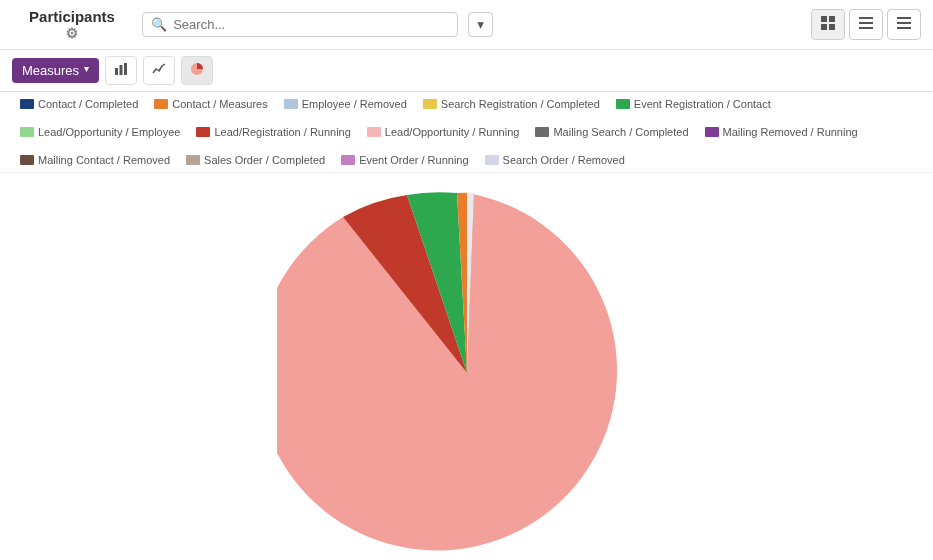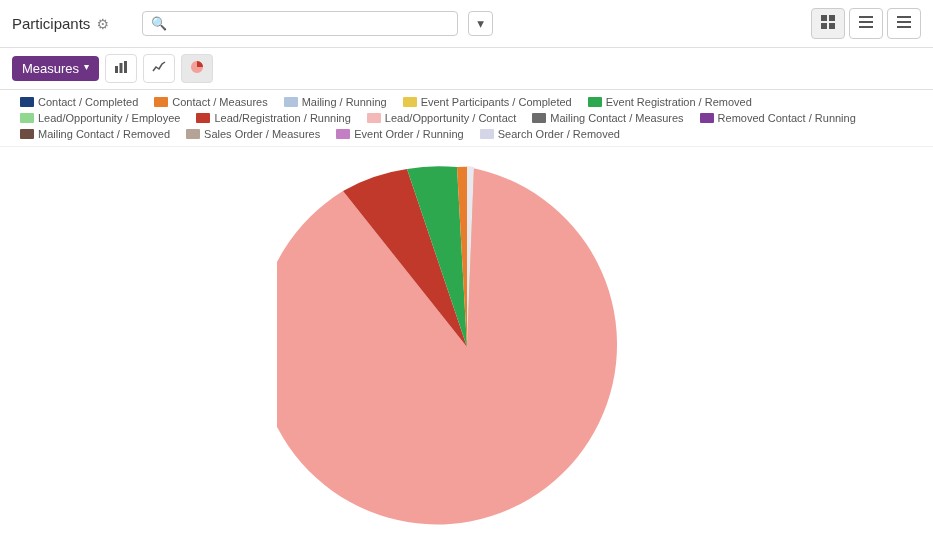--- a/index.html
+++ b/index.html
@@ -7,26 +7,26 @@
 
     .header {
       display: flex;
       align-items: center;
       padding: 8px 12px;
       border-bottom: 1px solid #e0e0e0;
       gap: 10px;
     }
     .header-title {
       font-size: 15px;
-      font-weight: normal;
+      font-weight: bold;
       color: #333;
       display: flex;
       align-items: center;
-      gap: 6px;
       min-width: 120px;
+      flex-direction: column;
     }
     .gear-icon {
       color: #888;
       font-size: 14px;
       cursor: pointer;
     }
     .search-container {
       flex: 1;
       display: flex;
       align-items: center;
@@ -100,21 +100,21 @@
       font-size: 14px;
     }
     .toolbar-icon-btn.active {
       background: #e8e8e8;
     }
 
     .legend {
       display: flex;
       flex-wrap: wrap;
       padding: 6px 20px;
-      gap: 4px 16px;
+      gap: 16px 16px;
       border-bottom: 1px solid #f0f0f0;
     }
     .legend-item {
       display: flex;
       align-items: center;
       gap: 4px;
       font-size: 11px;
       color: #555;
     }
     .legend-color {
@@ -135,20 +135,21 @@
 </head>
 <body>
 
 <div class="header">
   <div class="header-title">
     <span>Participants</span>
     <span class="gear-icon">⚙</span>
   </div>
   <div class="search-container">
     <span class="search-icon">🔍</span>
+    <input class="search-input" type="text" placeholder="Search..." style="">
   </div>
   <button class="dropdown-btn">▾</button>
   <div class="header-spacer"></div>
   <div class="view-buttons">
     <button class="view-btn active">
       <svg width="16" height="16" viewBox="0 0 16 16" fill="currentColor">
           <rect x="1" y="1" width="6" height="6"></rect>
           <rect x="9" y="1" width="6" height="6"></rect>
           <rect x="1" y="9" width="6" height="6"></rect>
           <rect x="9" y="9" width="6" height="6"></rect>
@@ -200,57 +201,57 @@
 <div class="legend-item">
       <span class="legend-color" style="background-color: rgb(26, 63, 122);"></span>
       <span>Contact / Completed</span>
     </div>
     <div class="legend-item">
       <span class="legend-color" style="background-color: rgb(232, 126, 43);"></span>
       <span>Contact / Measures</span>
     </div>
     <div class="legend-item">
       <span class="legend-color" style="background-color: rgb(176, 196, 222);"></span>
-      <span>Mailing / Running</span>
+      <span>Employee / Removed</span>
     </div>
     <div class="legend-item">
       <span class="legend-color" style="background-color: rgb(232, 200, 74);"></span>
-      <span>Event Participants / Completed</span>
+      <span>Search Registration / Completed</span>
     </div>
     <div class="legend-item">
       <span class="legend-color" style="background-color: rgb(46, 168, 79);"></span>
-      <span>Event Registration / Removed</span>
+      <span>Event Registration / Contact</span>
     </div>
     <div class="legend-item">
       <span class="legend-color" style="background-color: rgb(144, 216, 144);"></span>
       <span>Lead/Opportunity / Employee</span>
     </div>
     <div class="legend-item">
       <span class="legend-color" style="background-color: rgb(192, 57, 43);"></span>
       <span>Lead/Registration / Running</span>
     </div>
     <div class="legend-item">
       <span class="legend-color" style="background-color: rgb(244, 184, 184);"></span>
-      <span>Lead/Opportunity / Contact</span>
+      <span>Lead/Opportunity / Running</span>
     </div>
     <div class="legend-item">
       <span class="legend-color" style="background-color: rgb(108, 108, 108);"></span>
-      <span>Mailing Contact / Measures</span>
+      <span>Mailing Search / Completed</span>
     </div>
     <div class="legend-item">
       <span class="legend-color" style="background-color: rgb(125, 60, 152);"></span>
-      <span>Removed Contact / Running</span>
+      <span>Mailing Removed / Running</span>
     </div>
     <div class="legend-item">
       <span class="legend-color" style="background-color: rgb(109, 76, 65);"></span>
       <span>Mailing Contact / Removed</span>
     </div>
     <div class="legend-item">
       <span class="legend-color" style="background-color: rgb(181, 163, 151);"></span>
-      <span>Sales Order / Measures</span>
+      <span>Sales Order / Completed</span>
     </div>
     <div class="legend-item">
       <span class="legend-color" style="background-color: rgb(196, 127, 196);"></span>
       <span>Event Order / Running</span>
     </div>
     <div class="legend-item">
       <span class="legend-color" style="background-color: rgb(213, 213, 232);"></span>
       <span>Search Order / Removed</span>
     </div>
   </div>

